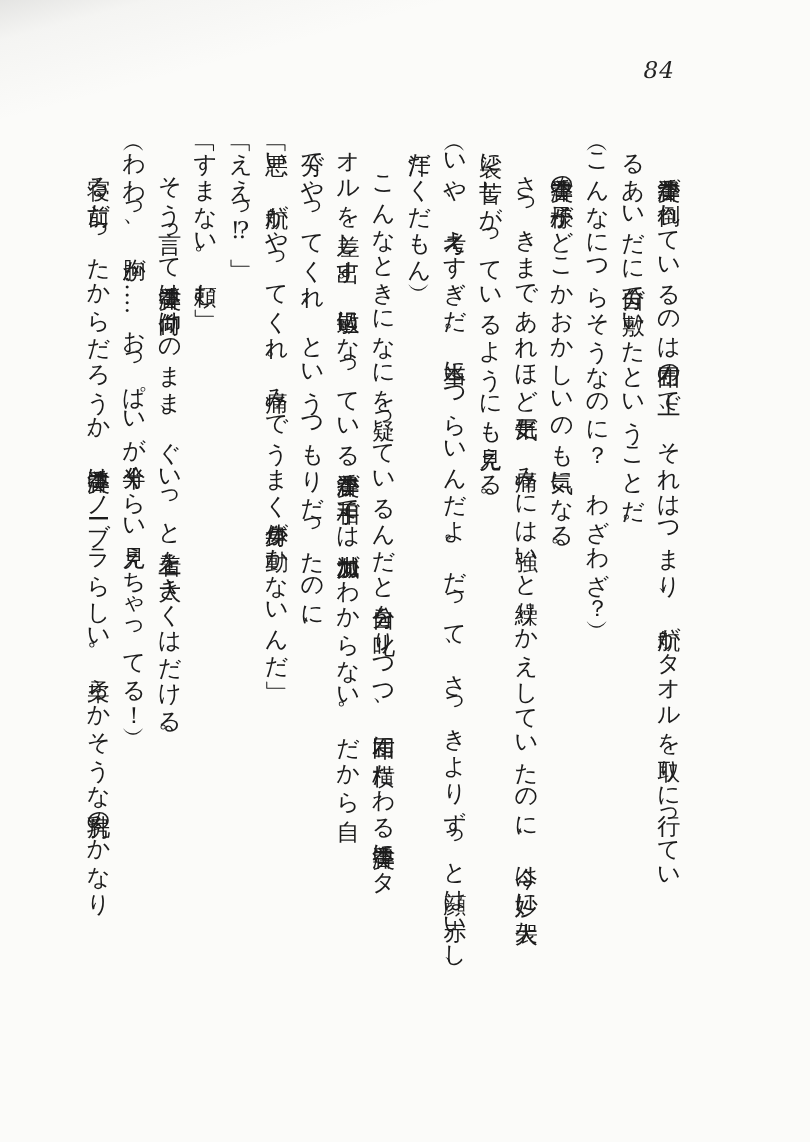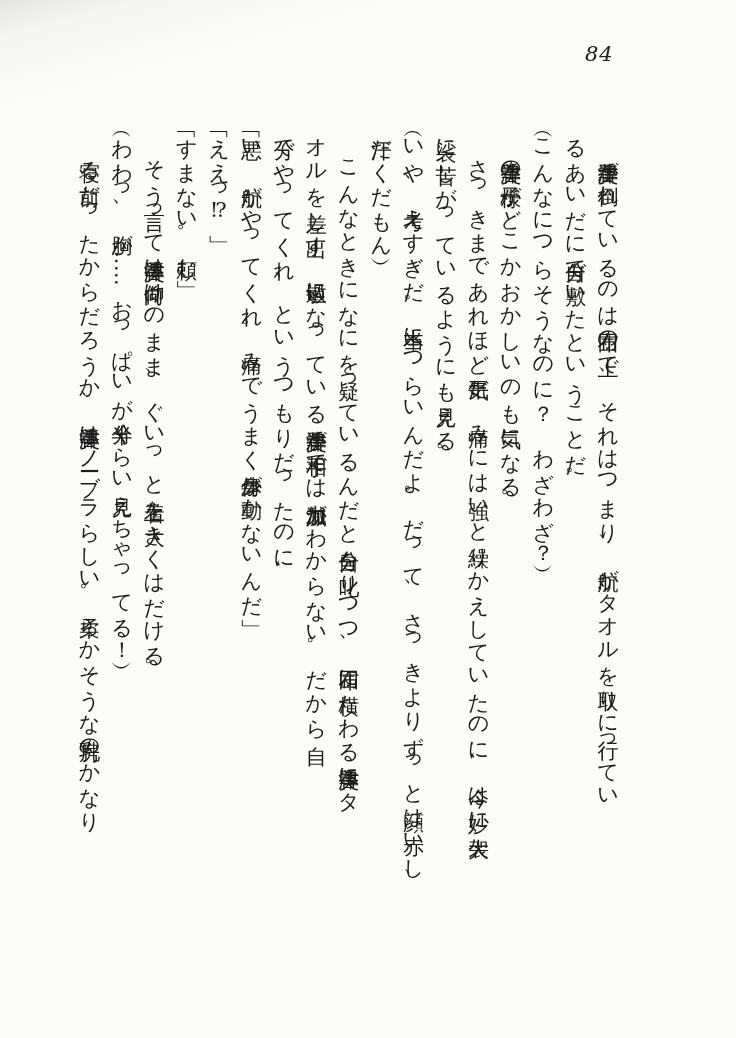--- a/index.html
+++ b/index.html
@@ -12,21 +12,21 @@
     position: relative;
     overflow: hidden;
     background:
       linear-gradient(165deg, rgba(90,90,90,0.14) 0%, rgba(120,120,120,0.05) 3%, rgba(255,255,255,0) 9%),
       #fbfbf9;
     font-family: "DejaVu Serif", "Liberation Serif", serif;
     color: #1c1c1c;
   }
   .page-number {
     position: absolute;
-    top: 42px;
+    top: 52px;
     left: 585px;
     font-size: 21px;
     font-style: italic;
     letter-spacing: 1px;
     color: #222;
   }
   .text-block {
     position: absolute;
     top: 124px;
     right: 112px;

